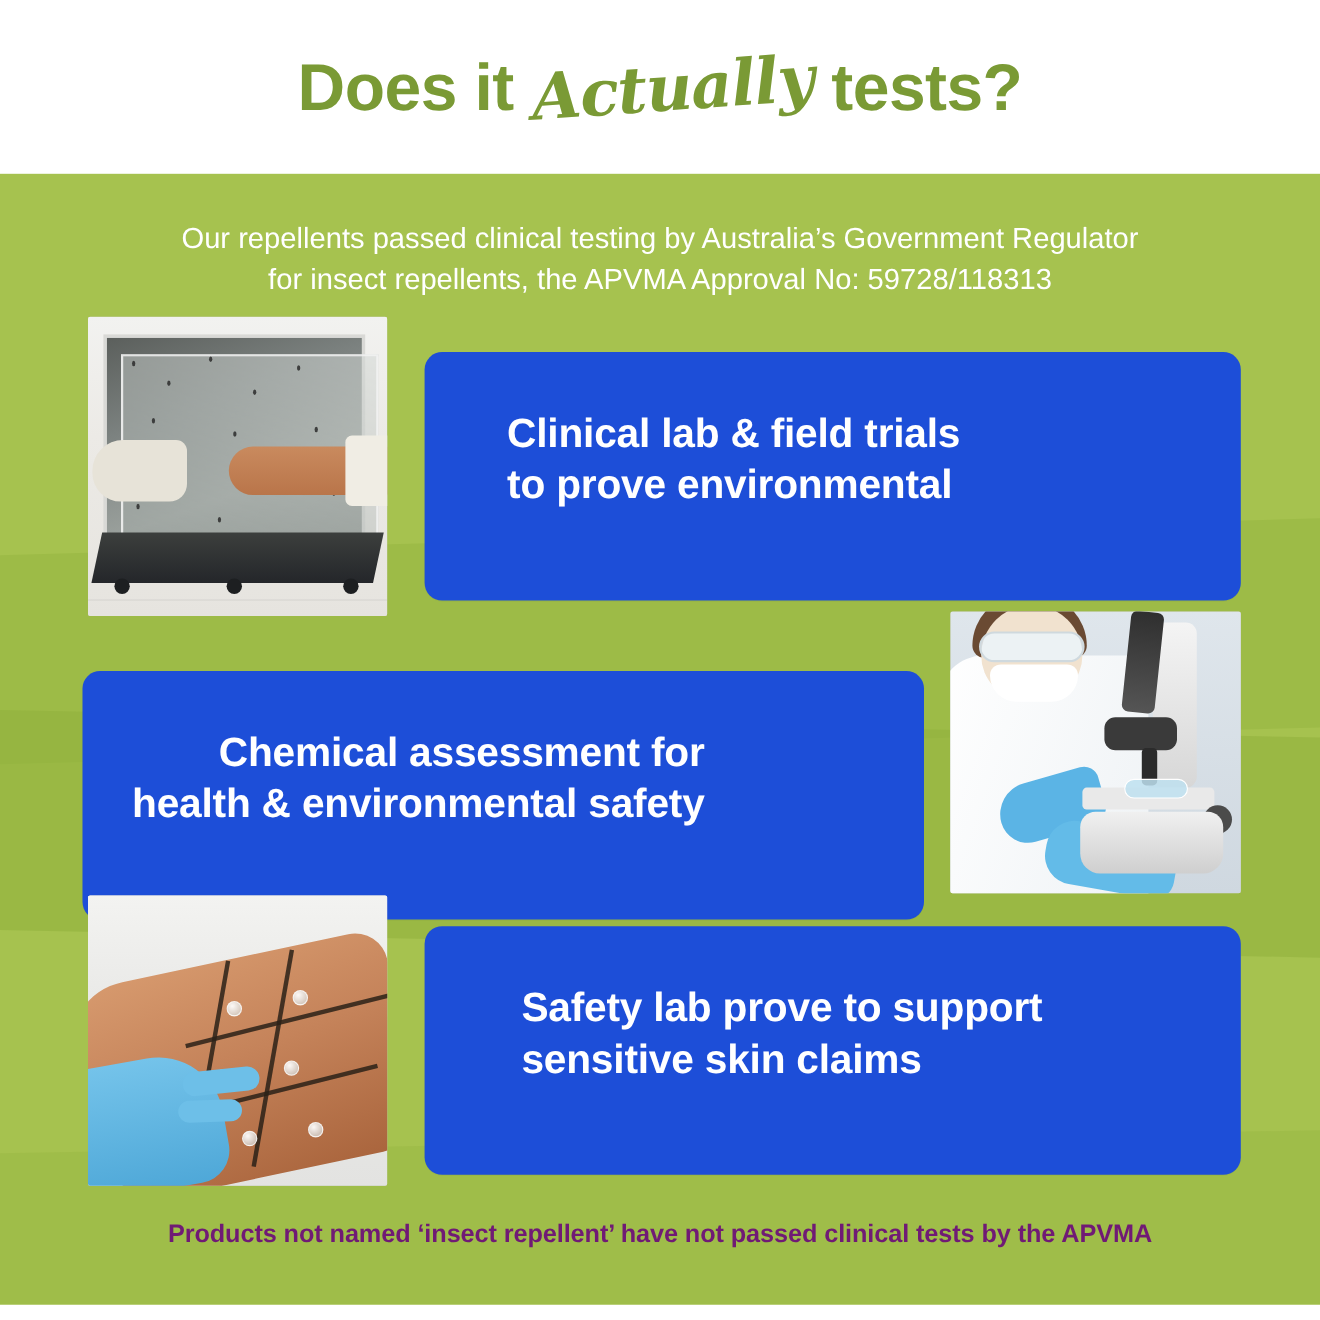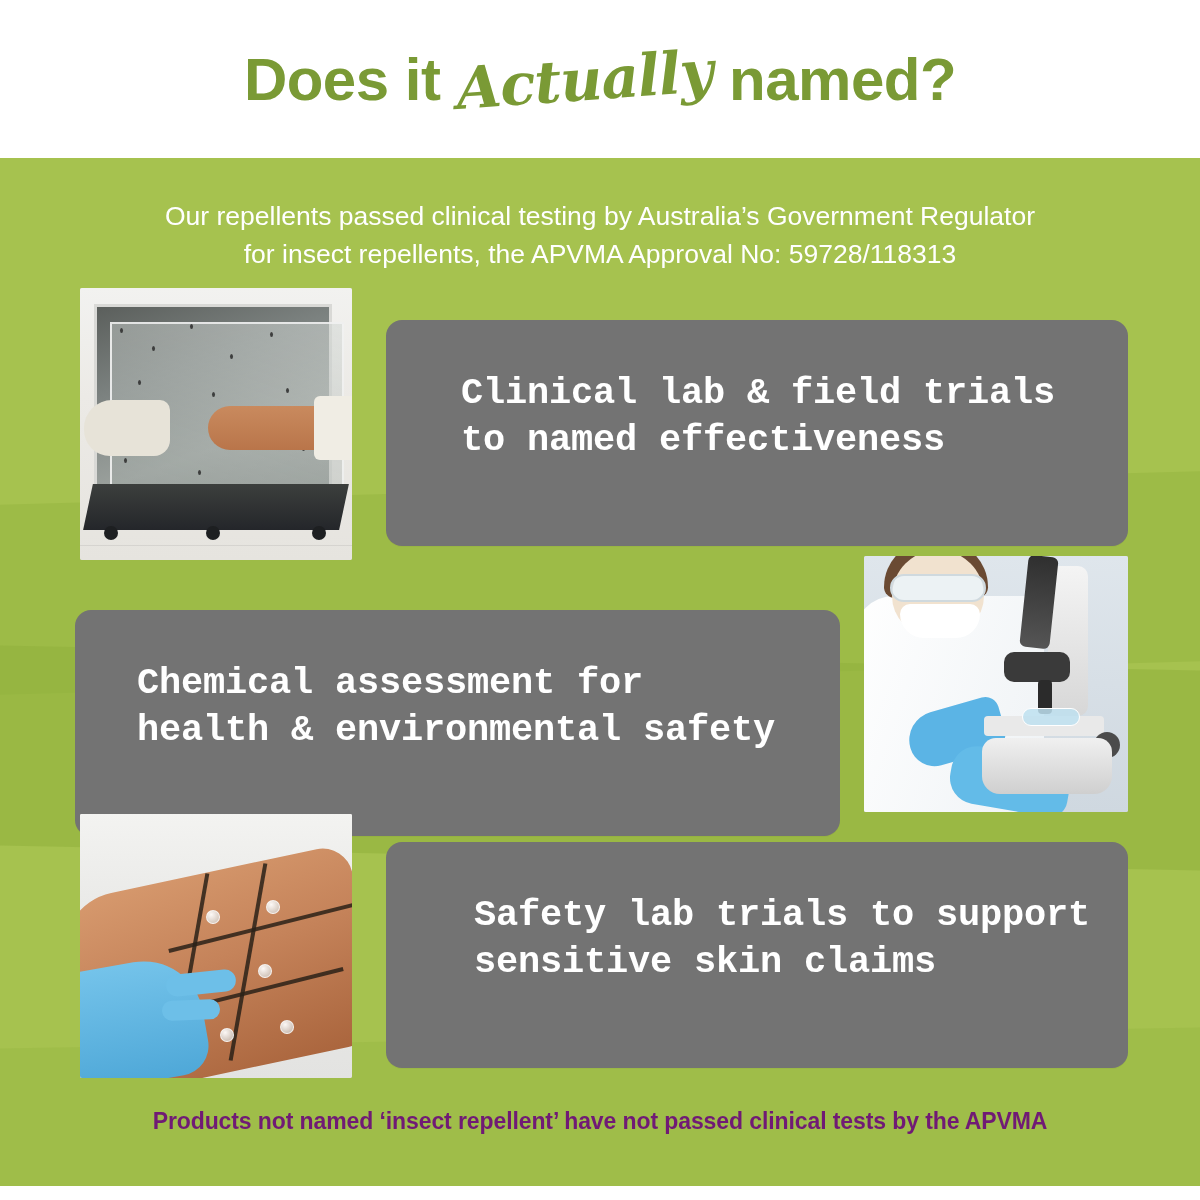--- a/index.html
+++ b/index.html
@@ -92,24 +92,23 @@
     font-size: 26.5px;
     line-height: 1.42;
     padding: 0 50px;
     font-weight: 500;
   }
   .intro .line { display: block; white-space: nowrap; }
 
   
   .card {
     position: absolute;
-    background: #737373;
+    background: #1d4ed8;
     border-radius: 16px;
     box-shadow: 0 1px 0 rgba(0,0,0,0.03);
-    font-family: Liberation Mono, monospace;
   }
   .card .card-text {
     position: absolute;
     color: #ffffff;
     font-size: 37px;
     font-weight: bold;
     line-height: 1.28;
     letter-spacing: -0.2px;
   }
   .card .card-text .l { display: block; white-space: nowrap; }
@@ -117,21 +116,21 @@
   .card-1 {
     left: 386px; top: 162px;
     width: 742px; height: 226px;
   }
   .card-1 .card-text { left: 75px; top: 50px; }
 
   .card-2 {
     left: 75px; top: 452px;
     width: 765px; height: 226px;
   }
-  .card-2 .card-text { left: 62px; top: 50px; }
+  .card-2 .card-text { left: 45px; top: 50px; text-align: right; }
 
   .card-3 {
     left: 386px; top: 684px;
     width: 742px; height: 226px;
   }
   .card-3 .card-text { left: 88px; top: 50px; }
 
   
   .photo {
     position: absolute;
@@ -305,53 +304,53 @@
 </style>
 </head>
 <body>
 
 <div id="page">
 
   <div class="header">
     <div class="title">
       <span>Does it</span>
       <span class="script">Actually</span>
-      <span>named?</span>
+      <span>tests?</span>
     </div>
   </div>
 
   <div class="body-green">
 
     <div class="band b1"></div>
     <div class="band b2"></div>
     <div class="band b3"></div>
 
     <div class="intro">
       <span class="line">Our repellents passed clinical testing by Australia’s Government Regulator</span>
       <span class="line">for insect repellents, the APVMA Approval No: 59728/118313</span>
     </div>
 
     <div class="card card-1">
       <div class="card-text">
         <span class="l">Clinical lab &amp; field trials</span>
-        <span class="l">to named effectiveness</span>
+        <span class="l">to prove environmental</span>
       </div>
 
     </div>
 
     <div class="card card-2">
       <div class="card-text">
         <span class="l">Chemical assessment for</span>
         <span class="l">health &amp; environmental safety</span>
       </div>
     </div>
 
     <div class="card card-3">
       <div class="card-text">
-        <span class="l">Safety lab trials to support</span>
+        <span class="l">Safety lab prove to support</span>
         <span class="l">sensitive skin claims</span>
       </div>
     </div>
 
     <div class="photo photo-1">
       <div class="cage">
         <div class="box-back"></div>
         <div class="box-front"></div>
         <div class="speck" style="left:40px; top:40px;"></div>
         <div class="speck" style="left:72px; top:58px;"></div>

